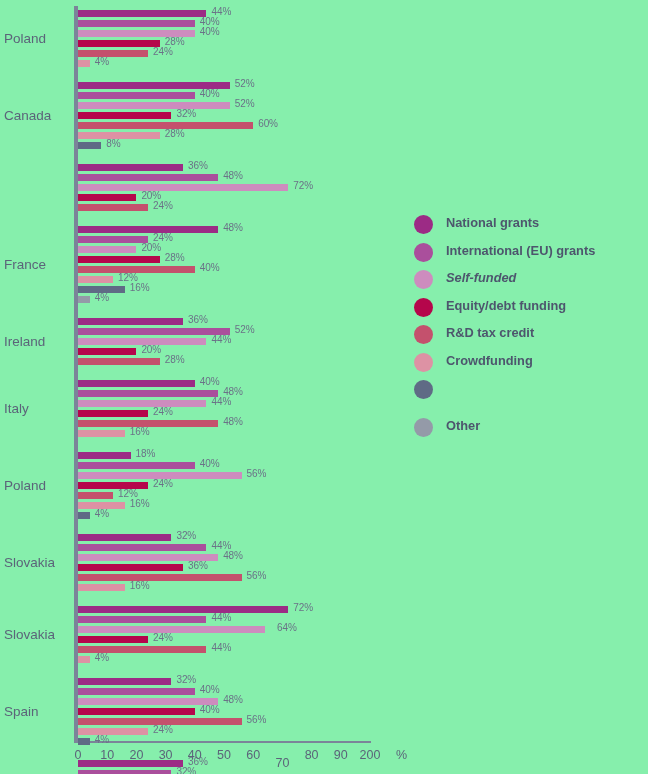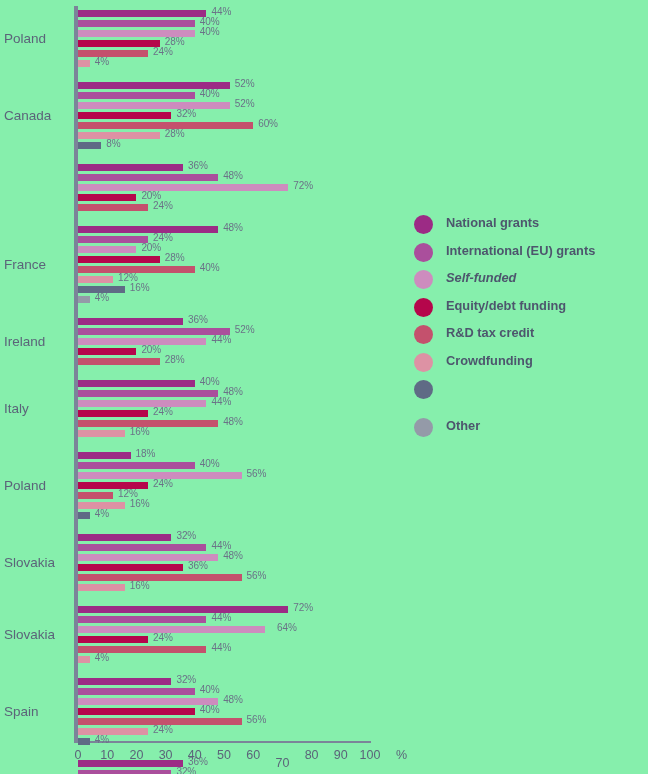--- a/index.html
+++ b/index.html
@@ -428,21 +428,21 @@
     <span class="tick" style="left: 78px;">0</span>
         <span class="tick" style="left: 107.2px;">10</span>
         <span class="tick" style="left: 136.4px;">20</span>
         <span class="tick" style="left: 165.6px;">30</span>
         <span class="tick" style="left: 194.8px;">40</span>
         <span class="tick" style="left: 224px;">50</span>
         <span class="tick" style="left: 253.2px; text-align: right;">60</span>
         <span class="tick" style="left: 282.4px; margin-top: 8px;">70</span>
         <span class="tick" style="left: 311.6px;">80</span>
         <span class="tick" style="left: 340.8px;">90</span>
-        <span class="tick" style="left: 370px;">100</span>
+        <span class="tick" style="left: 370px;">200</span>
       </div>
   <div class="cat-label" style="top: 30.5px;">Poland</div>
       <div class="cat-label" style="top: 107.5px;">Canada</div>
       <div class="cat-label" style="top: 256.5px;">France</div>
       <div class="cat-label" style="top: 333.5px;">Ireland</div>
       <div class="cat-label" style="top: 400.5px;">Italy</div>
       <div class="cat-label" style="top: 477.5px;">Poland</div>
       <div class="cat-label" style="top: 554.5px;">Slovakia</div>
       <div class="cat-label" style="top: 626.5px;">Slovakia</div>
       <div class="cat-label" style="top: 703.5px;">Spain</div>

